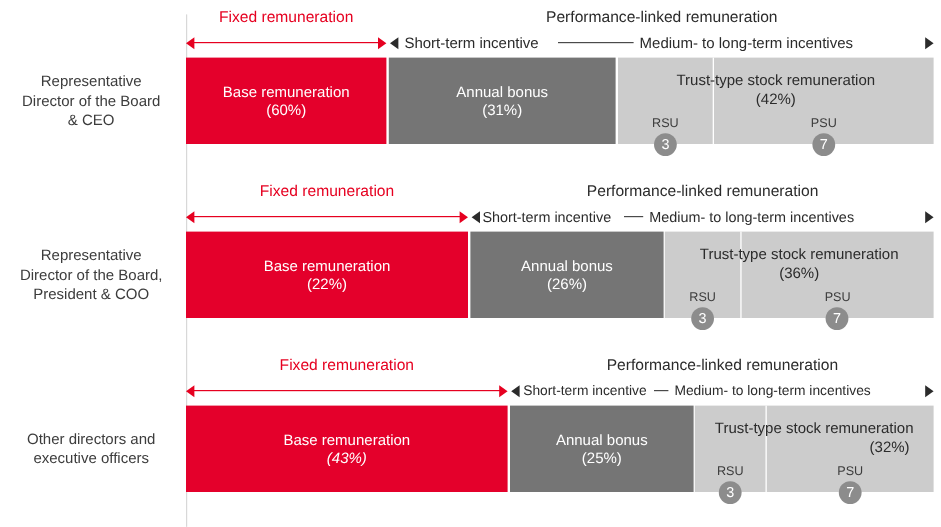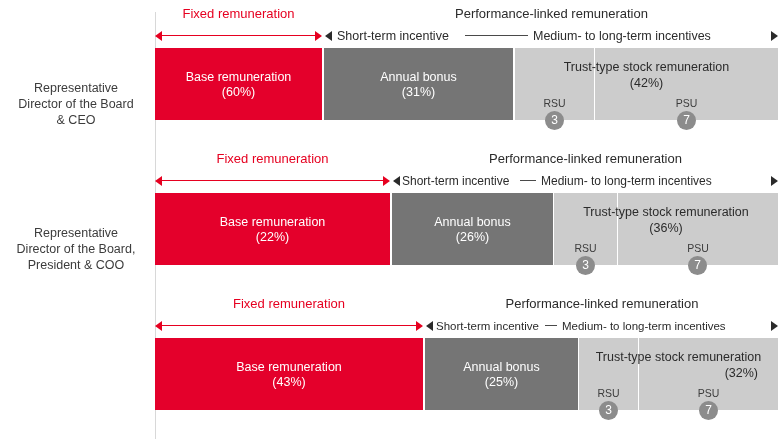--- a/index.html
+++ b/index.html
@@ -20,21 +20,20 @@
 
   .row{position:absolute;left:0;width:784px;}
 
   
   .cat-label{
     position:absolute;left:0;width:152px;
     text-align:center;
     font-size:12.5px;
     line-height:16px;
     color:#3c3c3c;
-    margin-top:20px;
   }
 
   
   .band-text{position:absolute;height:18px;font-size:13px;line-height:18px;}
   .fixed-text{color:#e60020;text-align:center;}
   .perf-text{color:#2b2b2b;text-align:center;}
 
   
   .arrow-band{position:absolute;height:18px;}
   .arrow-red{
@@ -216,24 +215,28 @@
       </div>
       <div class="arrow-blk" style="left:426px;width:352px;">
         <div class="head-l" style="left:0;"></div>
         <div class="txt" style="left:10px;font-size:11.5px;">Short-term incentive</div>
         <div class="seg" style="left:119px;width:12px;"></div>
         <div class="txt" style="left:136px;font-size:11.5px;">Medium- to long-term incentives</div>
         <div class="head-r" style="right:0;"></div>
       </div>
     </div>
 
+    <div class="cat-label" style="top:68px;">
+      <div>Other directors and</div>
+      <div>executive officers</div>
+    </div>
 
     <div class="bar seg-base" style="left:155px;width:268px;top:48px;">
       <div class="seg-title white-t" style="top:22px;">Base remuneration</div>
-      <div class="seg-title white-t" style="top:37px;">(43%)</div>
+      <div class="seg-title white-t" style="top:37px;font-style:italic;">(43%)</div>
     </div>
 
     <div class="bar seg-bonus" style="left:425px;width:153px;top:48px;">
       <div class="seg-title white-t" style="top:22px;">Annual bonus</div>
       <div class="seg-title white-t" style="top:37px;">(25%)</div>
     </div>
 
     <div class="bar seg-rsu" style="left:579px;width:59px;top:48px;">
       <div class="sub-label" style="top:49px;">RSU</div>
     </div>

